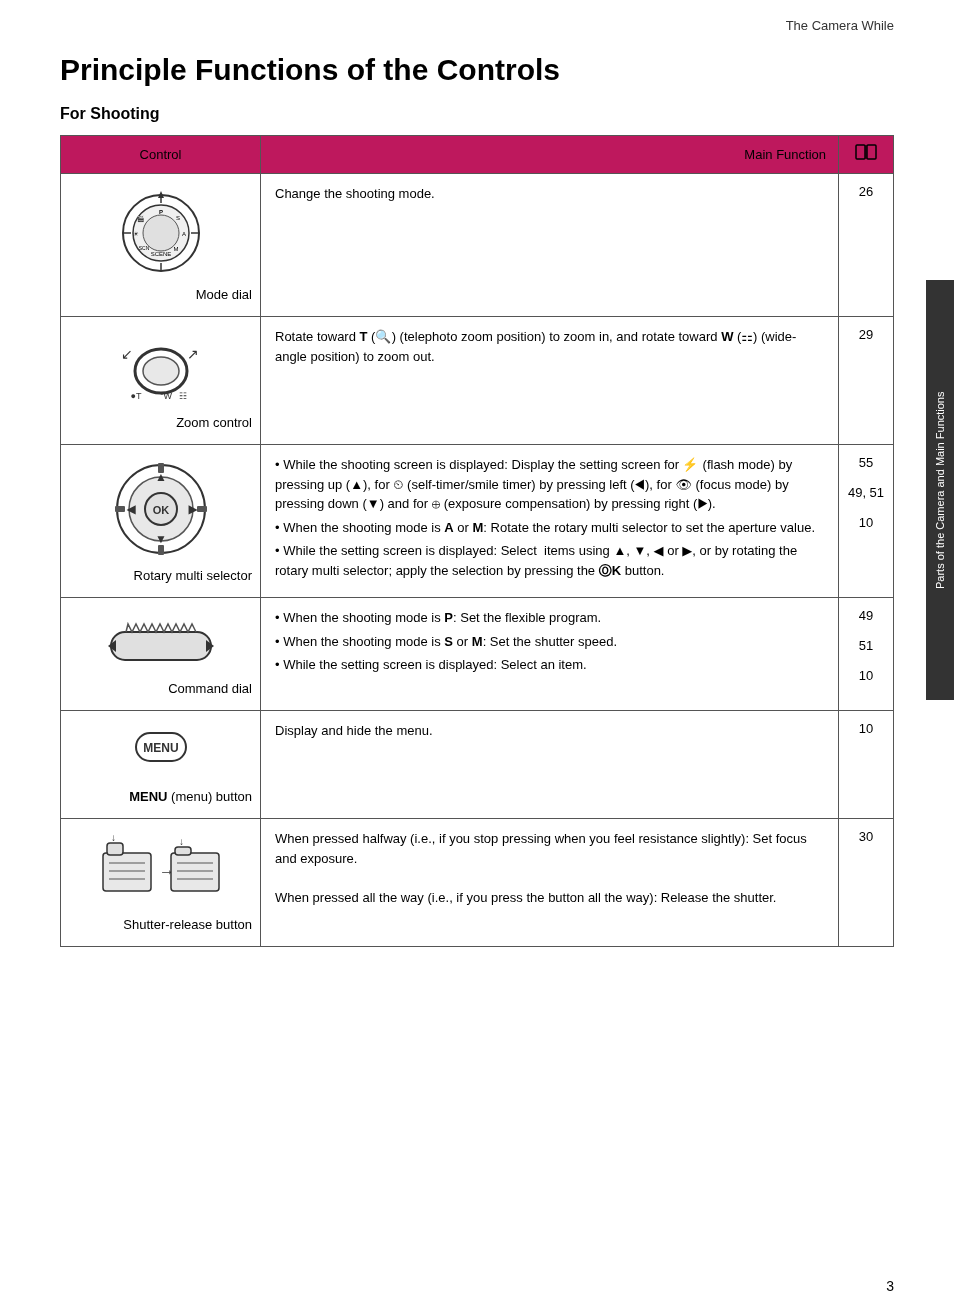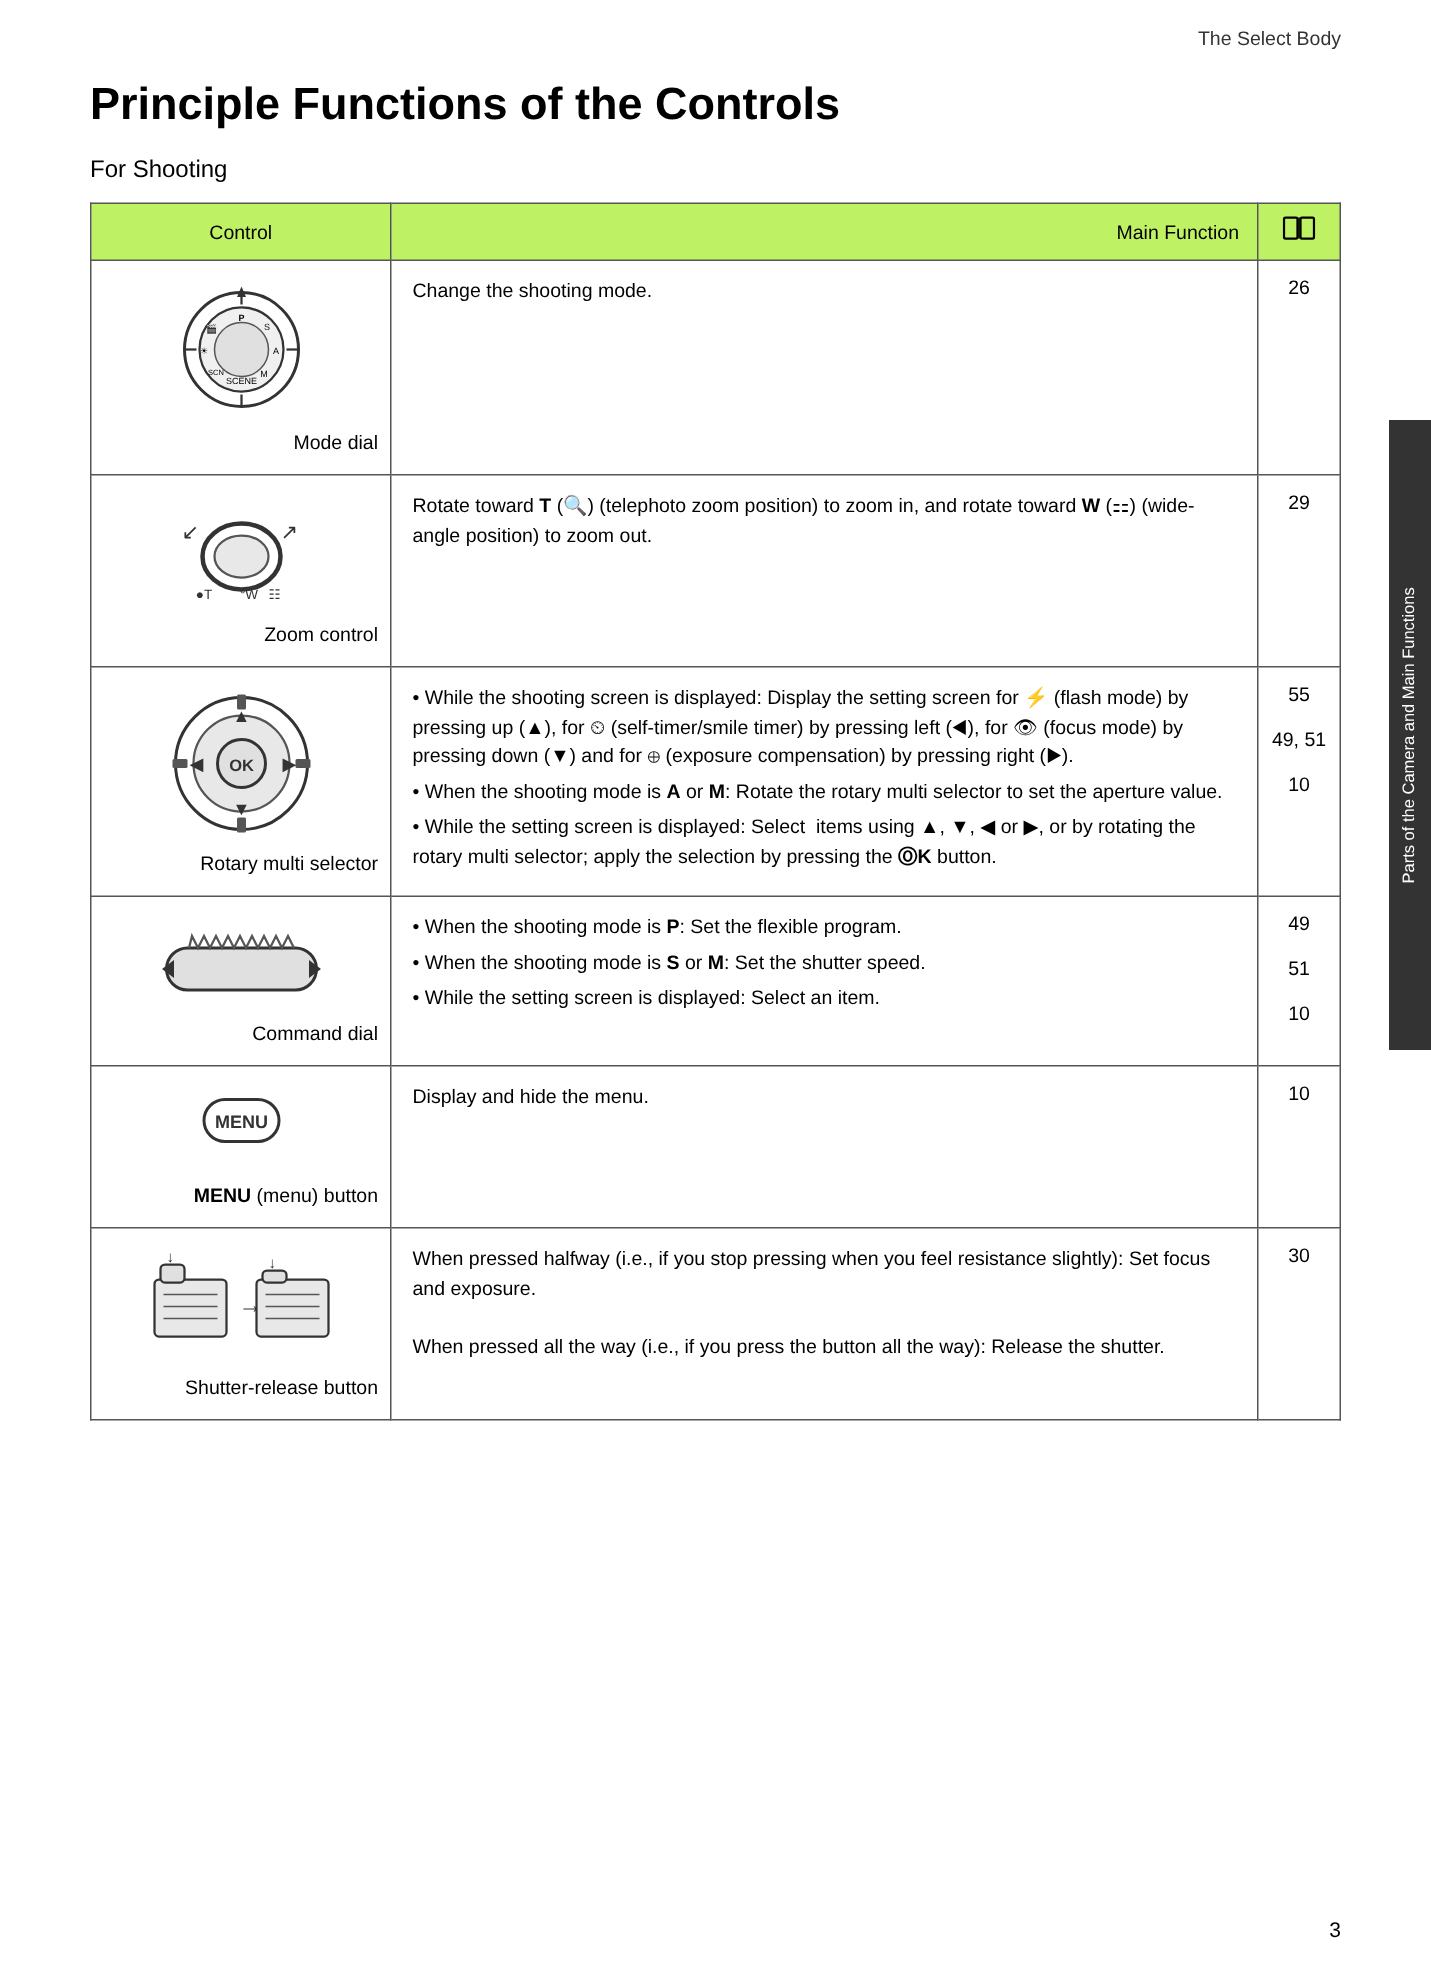--- a/index.html
+++ b/index.html
@@ -25,38 +25,38 @@
     }
 
     .page-title {
       font-size: 30px;
       font-weight: bold;
       margin-bottom: 18px;
     }
 
     .section-title {
       font-size: 16px;
-      font-weight: normal;
+      font-weight: bold;
       margin-bottom: 12px;
     }
 
     table {
       width: 100%;
       border-collapse: collapse;
       border: 1px solid #555;
     }
 
     th, td {
       border: 1px solid #555;
       padding: 8px 12px;
       vertical-align: middle;
     }
 
     thead th {
-      background: #bef264;
+      background: #be185d;
       font-weight: normal;
       font-size: 13px;
       text-align: center;
     }
 
     .col-control {
       width: 200px;
       text-align: center;
     }
 
@@ -131,21 +131,21 @@
     }
 
     svg text {
       font-family: Arial, sans-serif;
     }
   </style>
 </head>
 <body>
 
 <div class="page-header">
-  <span>The Select Body</span>
+  <span>The Camera While</span>
 </div>
 
 <div class="content-area">
 
   <h1 class="page-title">Principle Functions of the Controls</h1>
   <h2 class="section-title">For Shooting</h2>
 
   <table>
     <thead>
       <tr>

